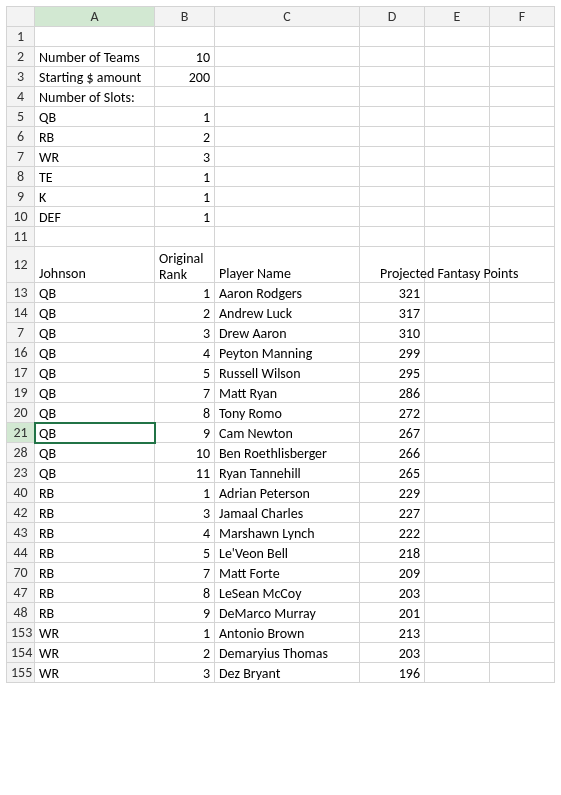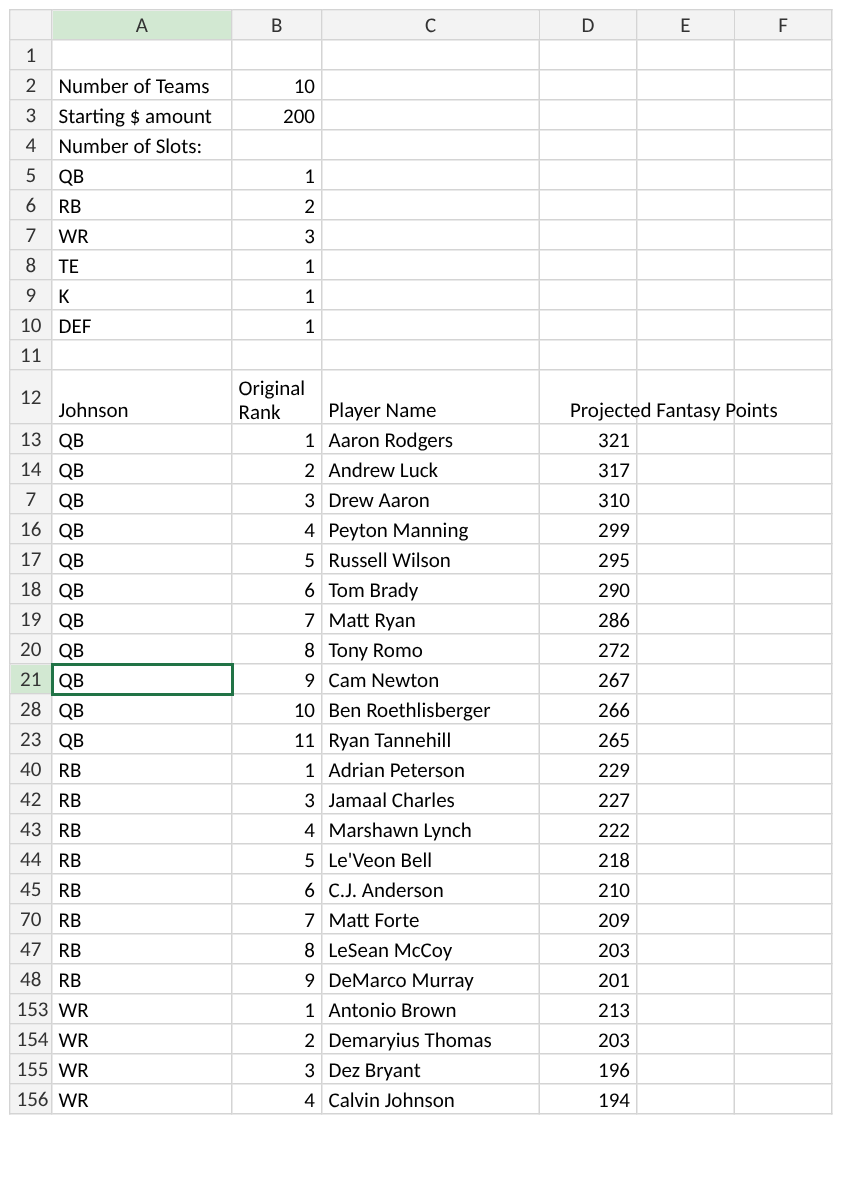--- a/index.html
+++ b/index.html
@@ -245,29 +245,20 @@
       <tr>
         <td class="row-hdr">17</td>
         <td class="txt">QB</td>
         <td class="num">5</td>
         <td class="txt">Russell Wilson</td>
         <td class="num">295</td>
         <td class="txt"></td>
         <td class="txt"></td>
       </tr>
       <tr>
-        <td class="row-hdr">18</td>
-        <td class="txt">QB</td>
-        <td class="num">6</td>
-        <td class="txt">Tom Brady</td>
-        <td class="num">290</td>
-        <td class="txt"></td>
-        <td class="txt"></td>
-      </tr>
-      <tr>
         <td class="row-hdr">19</td>
         <td class="txt">QB</td>
         <td class="num">7</td>
         <td class="txt">Matt Ryan</td>
         <td class="num">286</td>
         <td class="txt"></td>
         <td class="txt"></td>
       </tr>
       <tr>
         <td class="row-hdr">20</td>
@@ -335,29 +326,20 @@
       <tr>
         <td class="row-hdr">44</td>
         <td class="txt">RB</td>
         <td class="num">5</td>
         <td class="txt">Le'Veon Bell</td>
         <td class="num">218</td>
         <td class="txt"></td>
         <td class="txt"></td>
       </tr>
       <tr>
-        <td class="row-hdr">45</td>
-        <td class="txt">RB</td>
-        <td class="num">6</td>
-        <td class="txt">C.J. Anderson</td>
-        <td class="num">210</td>
-        <td class="txt"></td>
-        <td class="txt"></td>
-      </tr>
-      <tr>
         <td class="row-hdr">70</td>
         <td class="txt">RB</td>
         <td class="num">7</td>
         <td class="txt">Matt Forte</td>
         <td class="num">209</td>
         <td class="txt"></td>
         <td class="txt"></td>
       </tr>
       <tr>
         <td class="row-hdr">47</td>
@@ -397,23 +379,14 @@
       </tr>
       <tr>
         <td class="row-hdr">155</td>
         <td class="txt">WR</td>
         <td class="num">3</td>
         <td class="txt">Dez Bryant</td>
         <td class="num">196</td>
         <td class="txt"></td>
         <td class="txt"></td>
       </tr>
-      <tr>
-        <td class="row-hdr">156</td>
-        <td class="txt">WR</td>
-        <td class="num">4</td>
-        <td class="txt">Calvin Johnson</td>
-        <td class="num">194</td>
-        <td class="txt"></td>
-        <td class="txt"></td>
-      </tr>
     </tbody>
 </table>
 
 </body></html>

